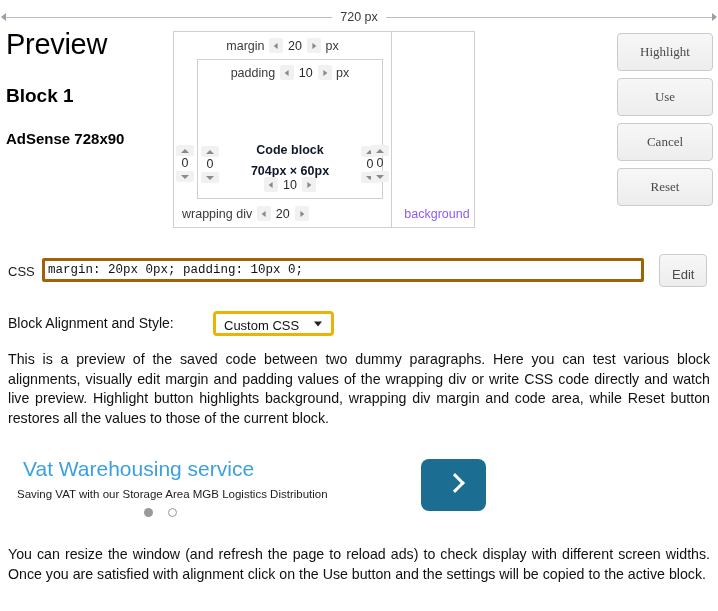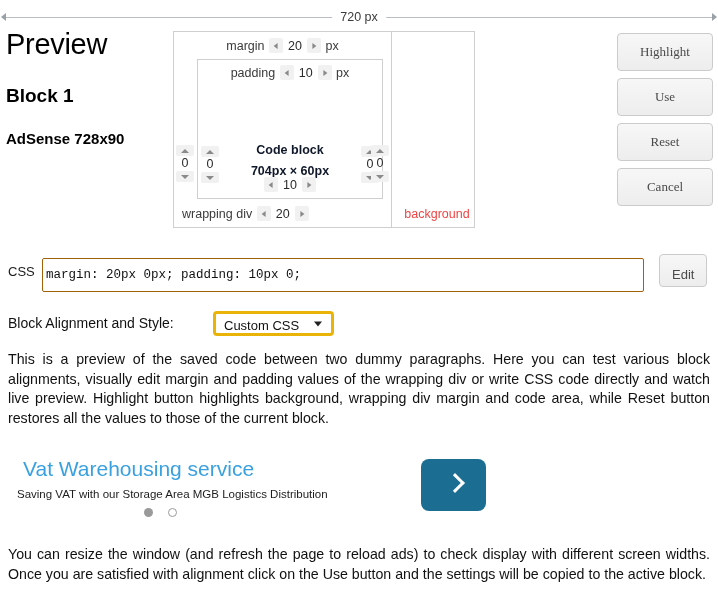--- a/index.html
+++ b/index.html
@@ -81,21 +81,21 @@
     flex: 1;
     box-sizing: border-box;
     position: relative;
   }
   .bm-bg-label {
     position: absolute;
     left: 8px; right: 0;
     bottom: 6px;
     text-align: center;
     font-size: 12.5px;
-    color: #ef4444;
+    color: #8b5cf6;
   }
 
   .margin-label-row {
     position: absolute;
     left: 0; right: 0;
     top: 7px;
     text-align: center;
     font-size: 12.5px;
     color: #3a3a3a;
     white-space: nowrap;
@@ -219,23 +219,23 @@
 
   
   .css-row { position: absolute; left: 0; top: 258px; width: 718px; height: 30px; }
   .css-label {
     position: absolute; left: 8px; top: 6px;
     font-size: 13px; color: #1a1a1a;
   }
   .css-input {
     position: absolute;
     left: 42px; top: 0;
-    width: 602px; height: 34px;
-    box-sizing: border-box;
-    border: 1px solid #a16207;
+    width: 602px; height: 24px;
+    box-sizing: border-box;
+    border: 3px solid #a16207;
     border-radius: 2px;
     background: #ffffff;
     font-family: "Liberation Mono", monospace;
     font-size: 12.5px;
     color: #111111;
     padding: 0 3px;
     outline: none;
   }
   .edit-btn {
     position: absolute;
@@ -456,22 +456,22 @@
   </div>
 
   <div class="bm-right">
     <div class="bm-bg-label">background</div>
   </div>
 </div>
 
 <div class="btn-col">
   <button class="btn">Highlight</button>
   <button class="btn">Use</button>
+  <button class="btn">Cancel</button>
   <button class="btn">Reset</button>
-  <button class="btn">Cancel</button>
 </div>
 
 <div class="css-row">
   <span class="css-label">CSS</span>
   <input class="css-input" type="text" value="margin: 20px 0px; padding: 10px 0;" style="">
   <button class="edit-btn">Edit</button>
 </div>
 
 <div class="align-row">
   <span class="align-label">Block Alignment and Style:</span>

